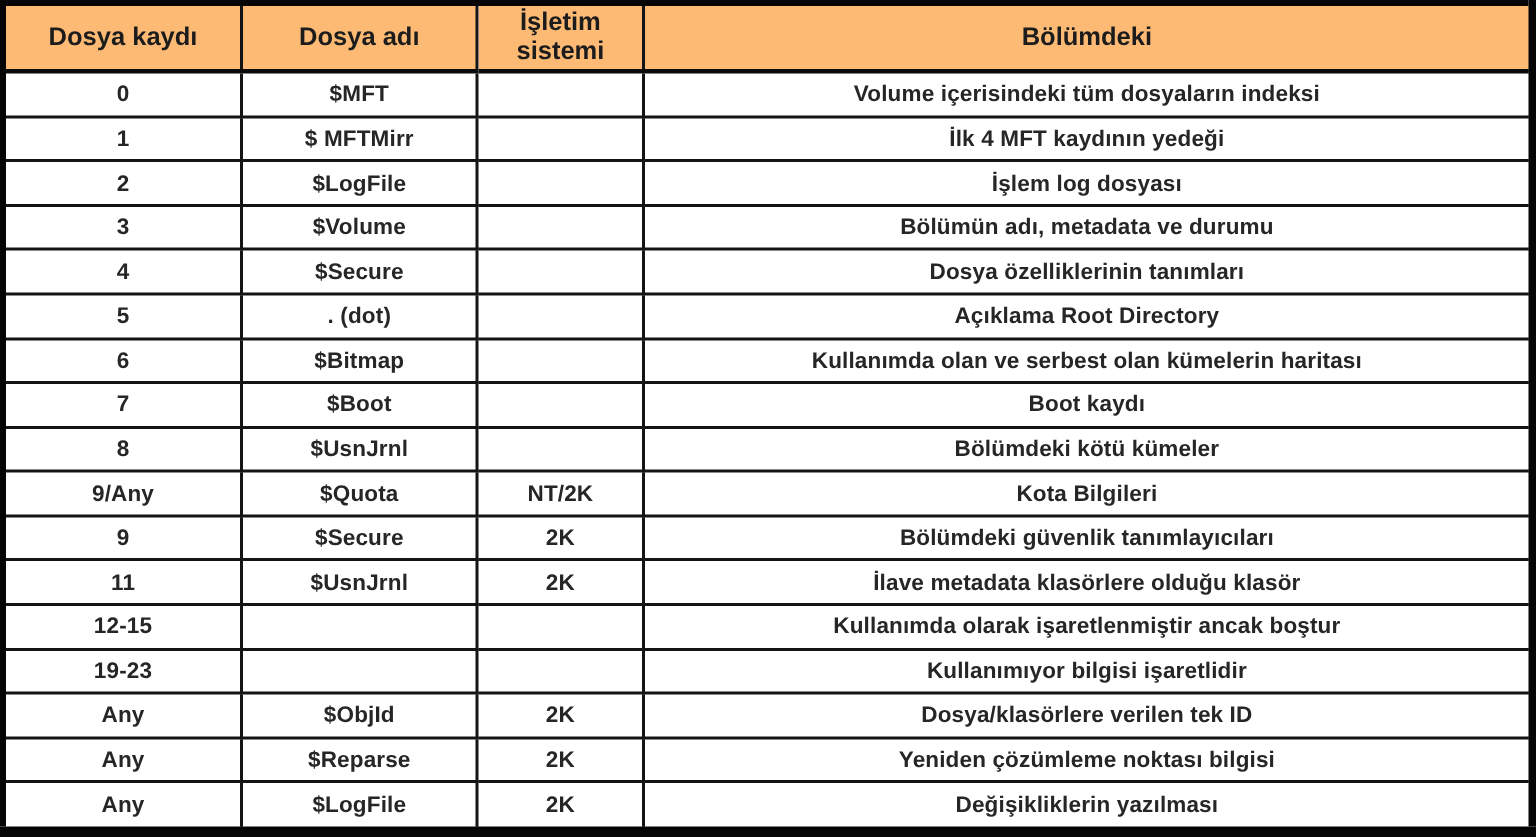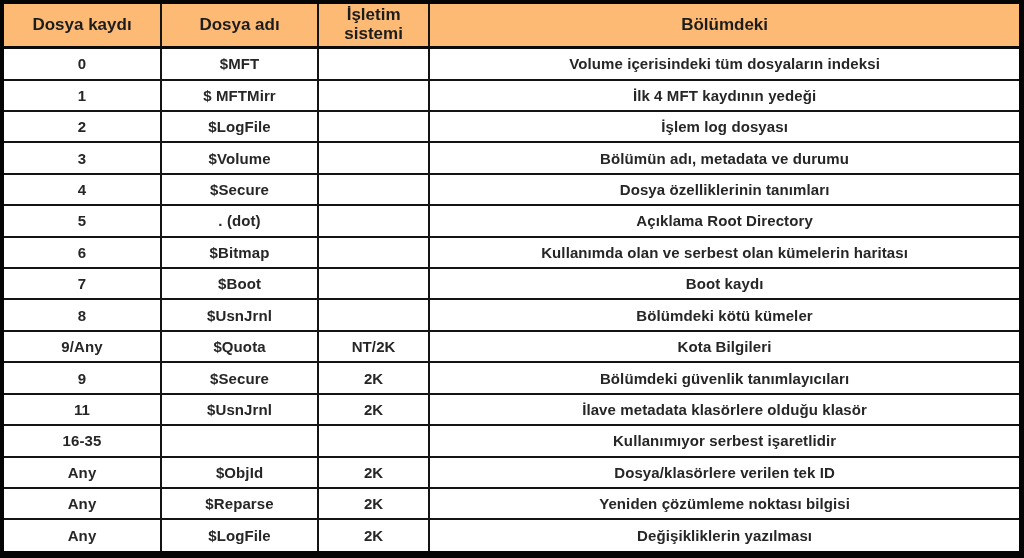--- a/index.html
+++ b/index.html
@@ -142,24 +142,30 @@
         <td>2K</td>
         <td>Bölümdeki güvenlik tanımlayıcıları</td>
       </tr>
         <tr>
         <td>11</td>
         <td>$UsnJrnl</td>
         <td>2K</td>
         <td>İlave metadata klasörlere olduğu klasör</td>
       </tr>
         <tr>
-        <td>16-35</td>
+        <td>12-15</td>
         <td></td>
         <td></td>
-        <td>Kullanımıyor serbest işaretlidir</td>
+        <td>Kullanımda olarak işaretlenmiştir ancak boştur</td>
+      </tr>
+        <tr>
+        <td>19-23</td>
+        <td></td>
+        <td></td>
+        <td>Kullanımıyor bilgisi işaretlidir</td>
       </tr>
         <tr>
         <td>Any</td>
         <td>$ObjId</td>
         <td>2K</td>
         <td>Dosya/klasörlere verilen tek ID</td>
       </tr>
         <tr>
         <td>Any</td>
         <td>$Reparse</td>

